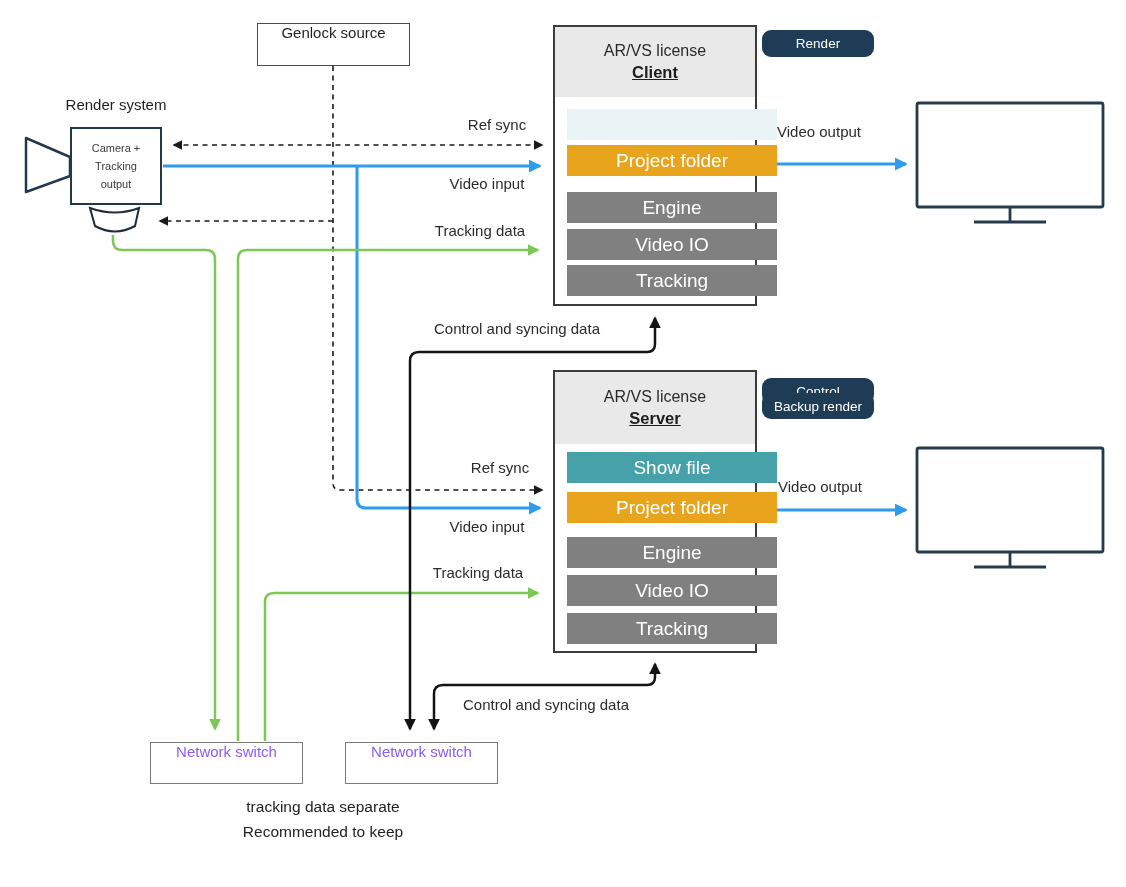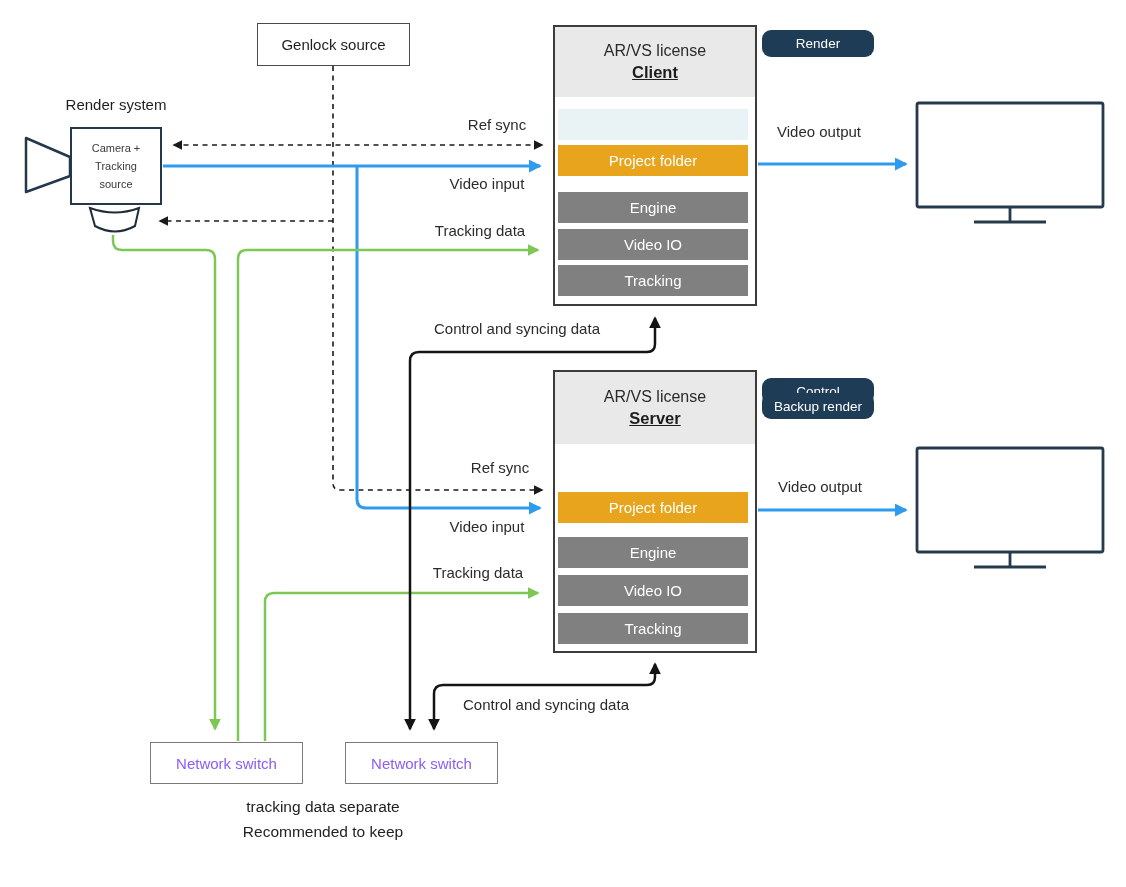--- a/index.html
+++ b/index.html
@@ -4,29 +4,29 @@
 <style>
   html,body{margin:0;padding:0;background:#ffffff;}
   #stage{
     position:relative;width:1126px;height:887px;background:#ffffff;
     font-family:"Liberation Sans","DejaVu Sans",sans-serif;overflow:hidden;
   }
   #wires{position:absolute;left:0;top:0;z-index:1;}
   .abs{position:absolute;box-sizing:border-box;}
   .node{background:#ffffff;border:2px solid #3c3c3c;z-index:2;}
   .thinbox{background:#ffffff;border:1.5px solid #4a4a4a;z-index:2;
-    display:flex;align-items:center;justify-content:center;
+    display:flex;justify-content:center;
     font-size:15px;color:#1f1f1f;}
   .switchbox{border-color:#7a7a7a;color:#8b5cf6;}
   .hdr{background:#e9e9e9;border-bottom:0;display:flex;flex-direction:column;
     align-items:center;justify-content:center;gap:3px;}
   .hdr .lic{font-size:16px;color:#2a2a2a;}
   .hdr .role{font-size:16.5px;font-weight:bold;color:#1d1d1d;text-decoration:underline;}
-  .module{position:absolute;left:3px;width:190px;height:31px;display:flex;
-    align-items:center;justify-content:center;font-size:15px;color:#ffffff;}
+  .module{position:absolute;left:12px;width:210px;height:31px;display:flex;
+    align-items:center;justify-content:center;font-size:19px;color:#ffffff;}
   .m-gray{background:#808080;}
   .m-amber{background:#e8a41c;}
   .m-teal{background:#46a2a8;}
   .m-pale{background:#e9f3f6;}
   .badge{background:#1e3c55;color:#ffffff;display:flex;align-items:center;
     justify-content:center;font-size:13.5px;z-index:2;border-radius:9px;}
   .flow-label{position:absolute;width:200px;text-align:center;font-size:15px;
     color:#2b2b2b;z-index:3;white-space:nowrap;}
   .plain-label{position:absolute;font-size:15px;color:#1f1f1f;z-index:3;}
   .cam-box{border:2.5px solid #24384c;display:flex;flex-direction:column;
@@ -92,21 +92,21 @@
       <rect x="917" y="448" width="186" height="104" rx="2"></rect>
       <line x1="1010" y1="552" x2="1010" y2="566"></line>
       <line x1="974" y1="567" x2="1046" y2="567"></line>
     </g>
   </svg>
 
   <div class="plain-label" style="left:36px;top:96px;width:160px;text-align:center;">Render system</div>
   <div class="abs cam-box" style="left:70px;top:127px;width:92px;height:78px;">
     <span>Camera +</span>
     <span>Tracking</span>
-    <span>source</span>
+    <span>output</span>
   </div>
 
   <div class="abs thinbox" style="left:257px;top:23px;width:153px;height:43px;">
     <span>Genlock source</span>
   </div>
 
   <div class="abs node" style="left:553px;top:25px;width:204px;height:281px;">
     <div class="abs hdr" style="left:0;top:0;width:200px;height:70px;">
       <span class="lic">AR/VS license</span>
       <span class="role">Client</span>
@@ -127,20 +127,23 @@
   </div>
   <div class="abs badge" style="left:762px;top:30px;width:112px;height:27px;">
     <span>Render</span>
   </div>
 
   <div class="abs node" style="left:553px;top:370px;width:204px;height:283px;">
     <div class="abs hdr" style="left:0;top:0;width:200px;height:72px;">
       <span class="lic">AR/VS license</span>
       <span class="role">Server</span>
     </div>
+    <div class="module m-teal" style="top:80px;">
+        <span>Show file</span>
+      </div>
     <div class="module m-amber" style="top:120px;">
         <span>Project folder</span>
       </div>
     <div class="module m-gray" style="top:165px;">
         <span>Engine</span>
       </div>
     <div class="module m-gray" style="top:203px;">
         <span>Video IO</span>
       </div>
     <div class="module m-gray" style="top:241px;">

